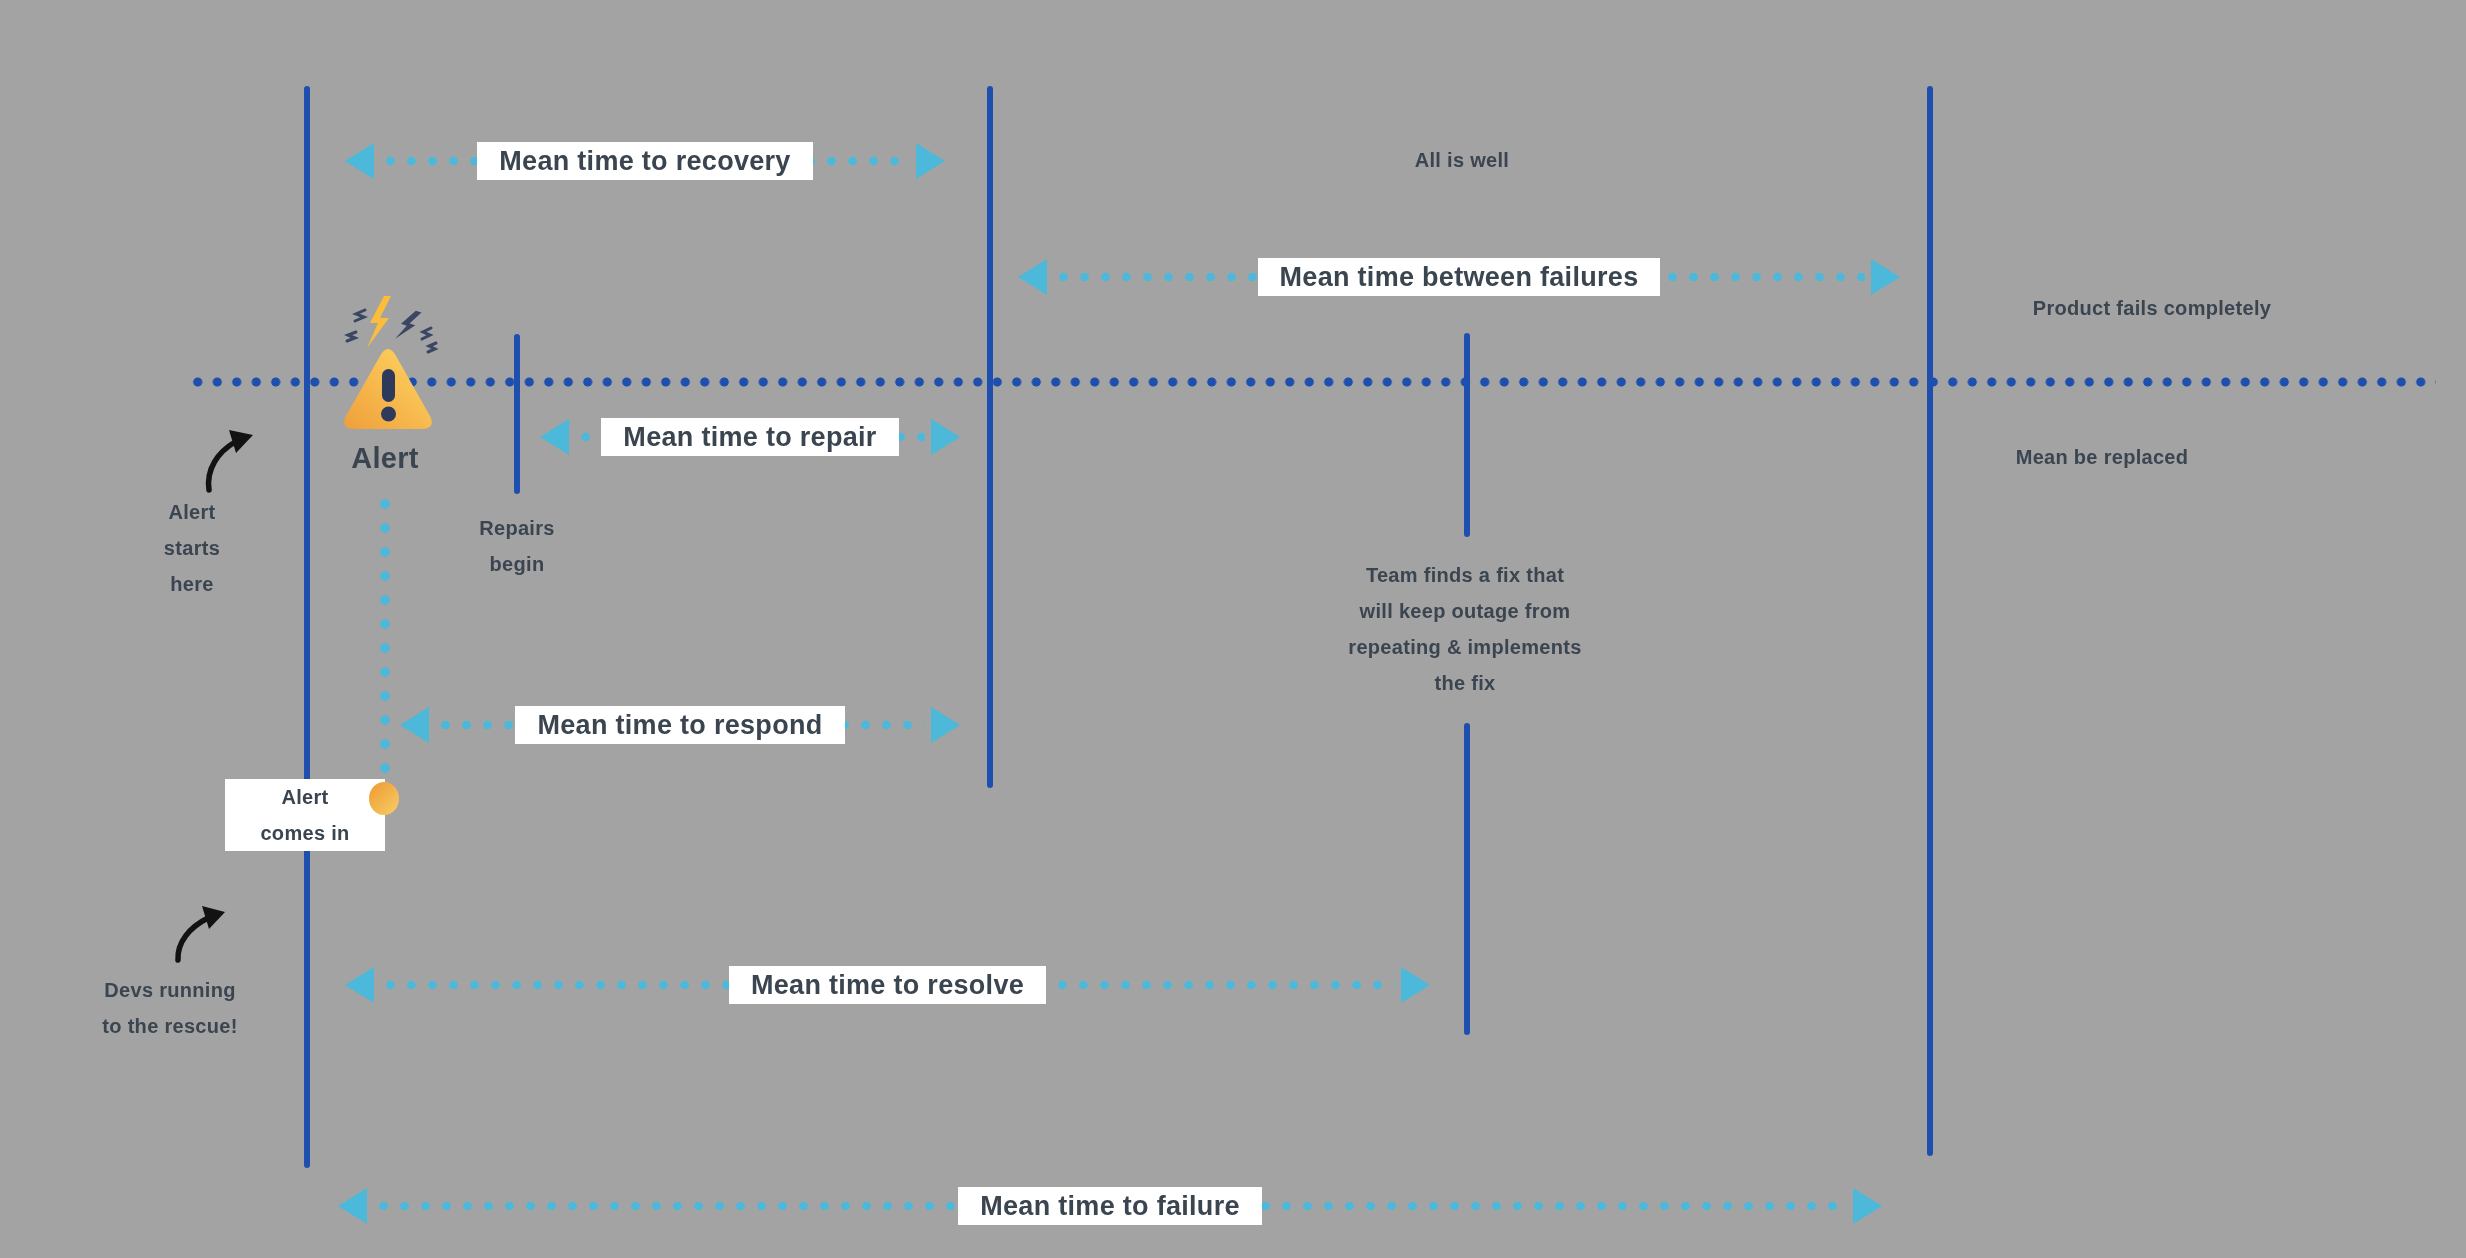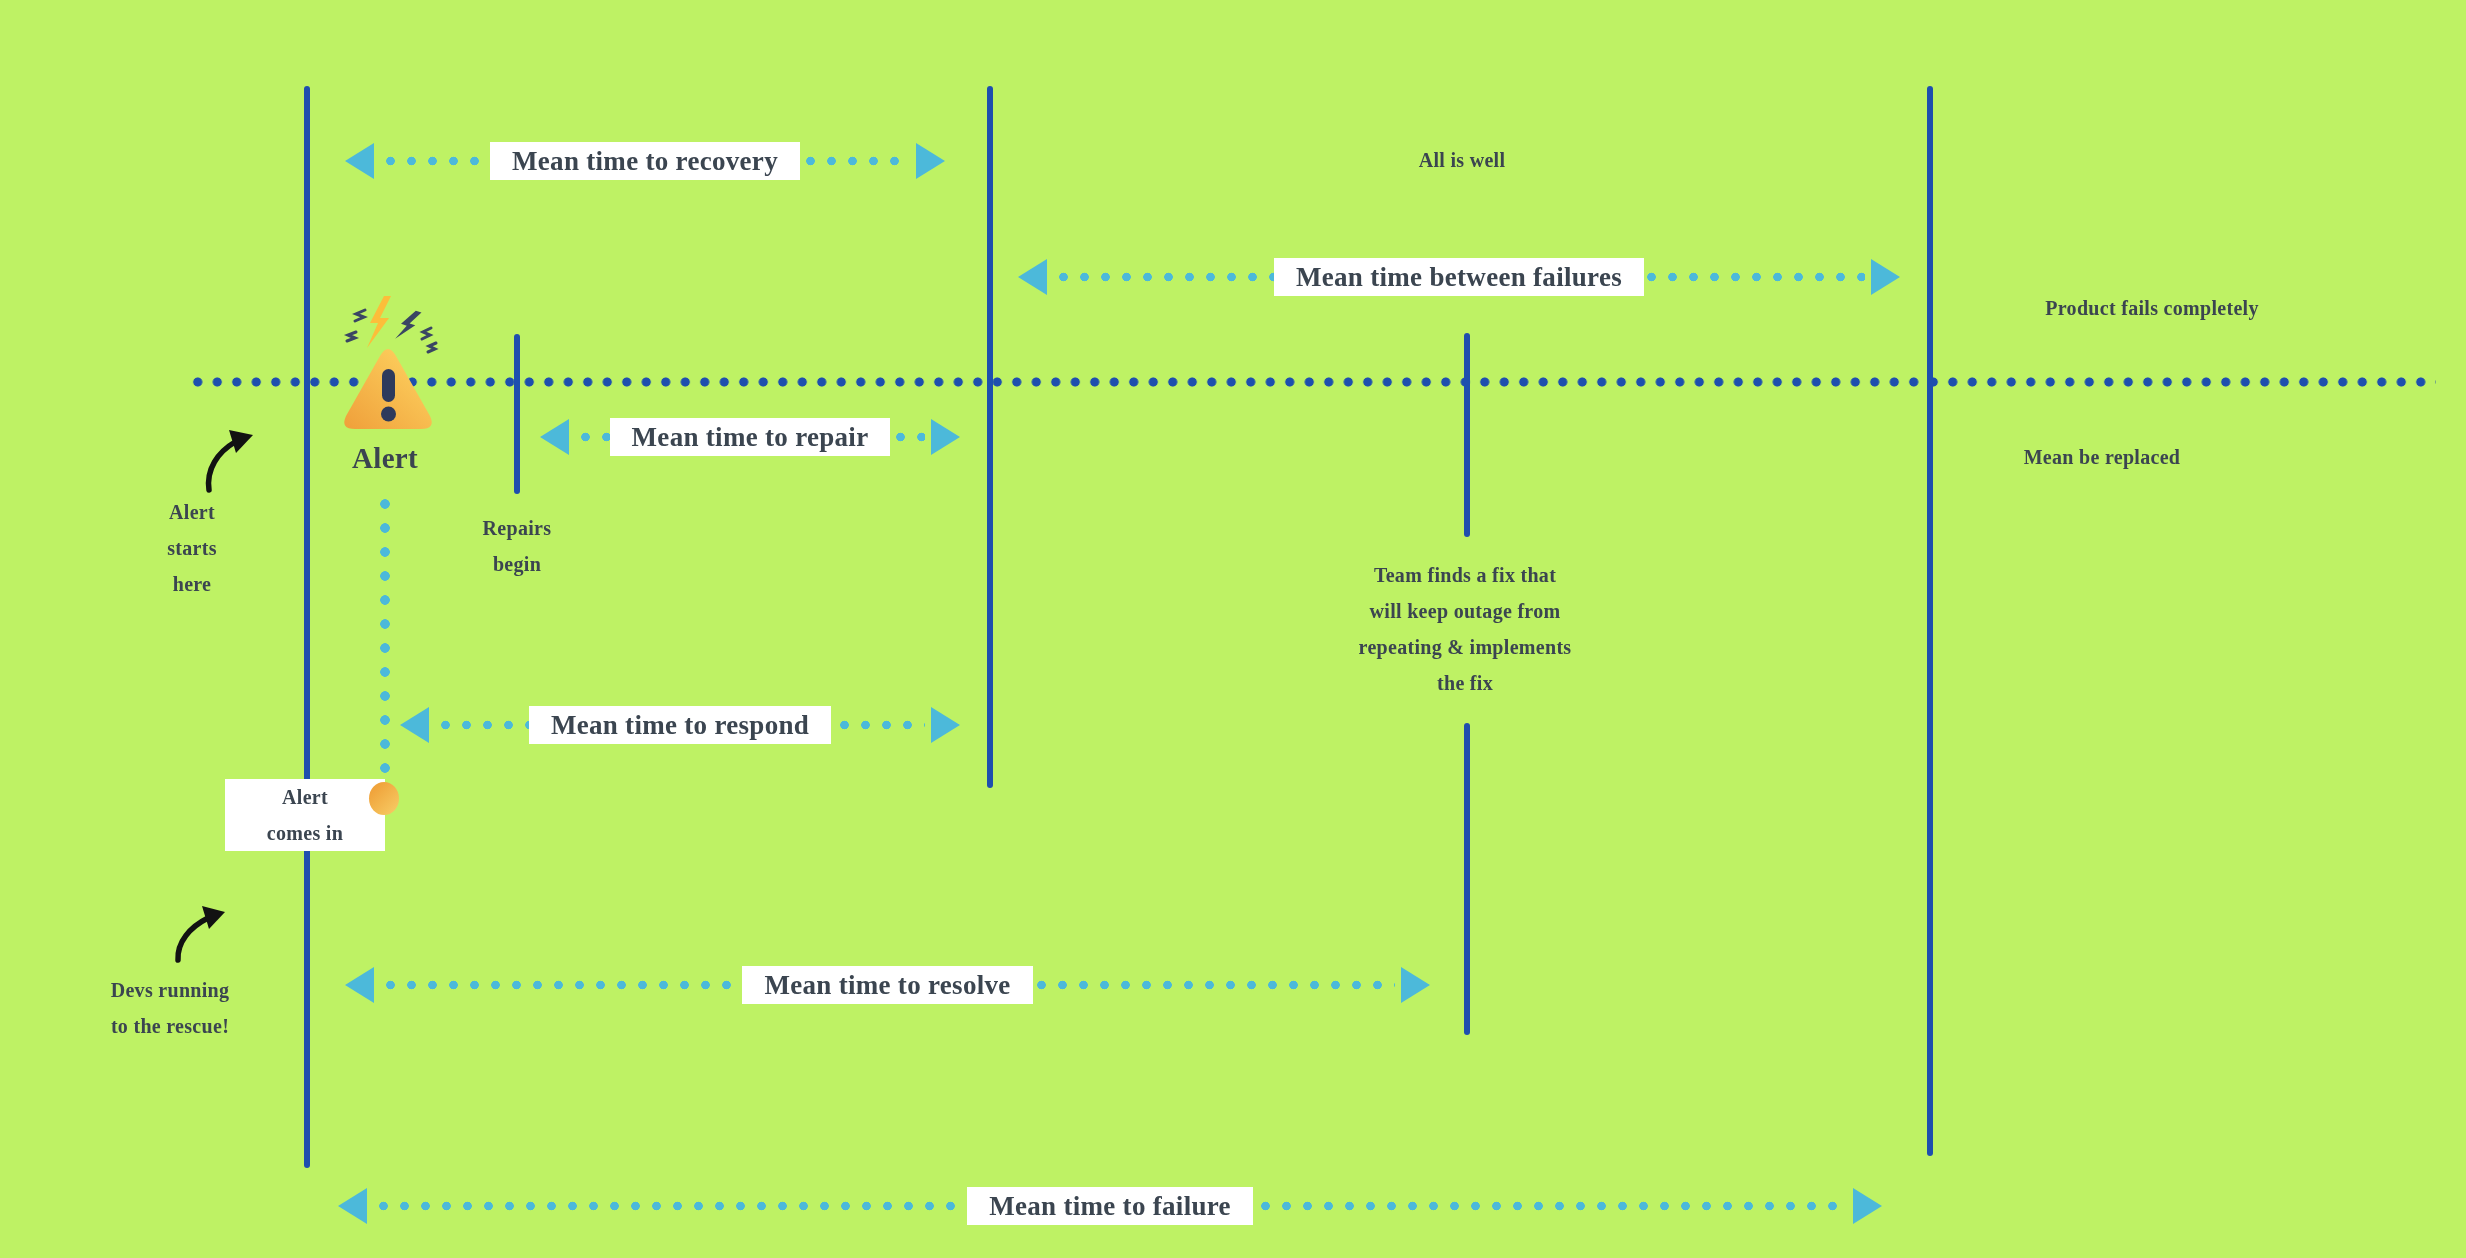--- a/index.html
+++ b/index.html
@@ -3,22 +3,22 @@
 <meta charset="utf-8">
 <style>
   :root{
     --navy:#1E4FAE;
     --lblue:#4CB9DA;
     --txt:#3B4550;
     --ink:#121212;
   }
   html,body{margin:0;padding:0;background:#fff;}
   #stage{
-    position:relative;width:2466px;height:1258px;background:#bef264;overflow:hidden;
-    font-family:Liberation Serif, serif;color:var(--txt);
+    position:relative;width:2466px;height:1258px;background:#a3a3a3;overflow:hidden;
+    font-family:Liberation Sans, sans-serif;color:var(--txt);
   }
   
   .vline{position:absolute;width:6px;background:var(--navy);border-radius:3px;z-index:1;}
   
   .hdots{
     position:absolute;height:16px;z-index:0;
     background-image:radial-gradient(circle,var(--navy) 4.2px,transparent 4.9px);
     background-size:19.5px 16px;background-repeat:repeat-x;background-position:left center;
   }
   

